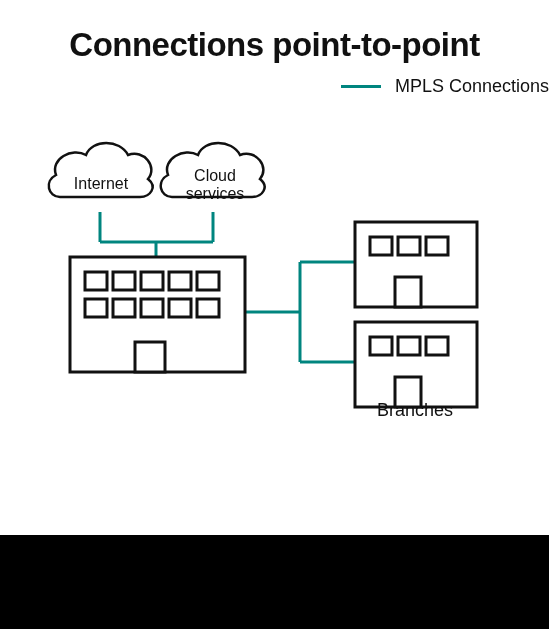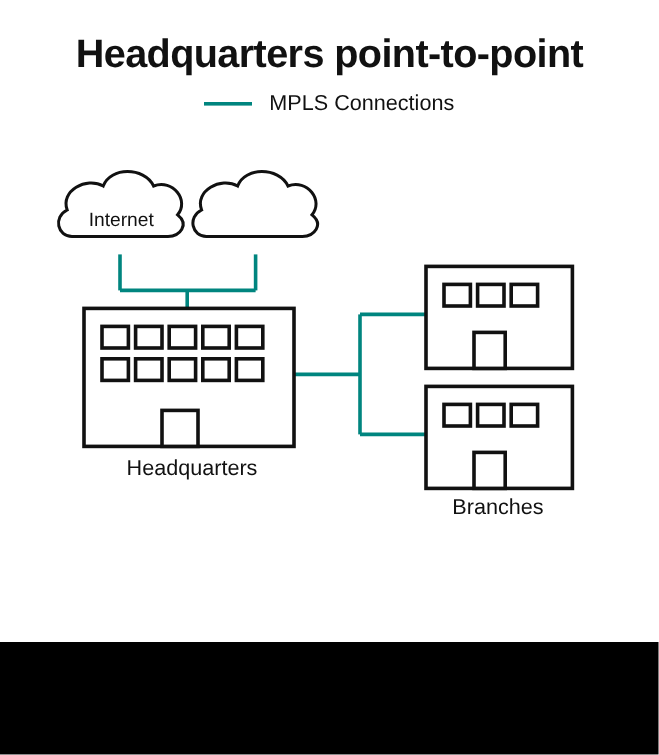--- a/index.html
+++ b/index.html
@@ -20,21 +20,21 @@
     text-align: center;
     font-weight: 700;
     font-size: 33px;
     line-height: 1.15;
     letter-spacing: -0.5px;
     padding: 26px 20px 6px 20px;
   }
   .legend {
     display: flex;
     align-items: center;
-    justify-content: center;
+    justify-content: flex-end;
     gap: 14px;
     margin-top: 6px;
     font-size: 18px;
   }
   .legend-swatch {
     width: 40px;
     height: 0;
     border-top: 3px solid #00857f;
     display: inline-block;
   }
@@ -63,21 +63,21 @@
     height: 94px;
     background: #000;
   }
 </style>
 </head>
 <body>
 
 <div class="page">
 
   <div class="title">
-    <span>Headquarters point-to-point</span><br>
+    <span>Connections point-to-point</span><br>
   </div>
 
   <div class="legend">
     <span class="legend-swatch"></span>
     <span>MPLS Connections</span>
   </div>
 
   <div class="diagram">
 
     <svg width="549" height="360">
@@ -178,22 +178,25 @@
         <rect x="355" y="225" width="122" height="85"></rect>
         <rect x="370" y="240" width="22" height="18"></rect>
         <rect x="398" y="240" width="22" height="18"></rect>
         <rect x="426" y="240" width="22" height="18"></rect>
         <rect x="395" y="280" width="26" height="30"></rect>
       </g>
     </svg>
 
     <div class="node-label" style="left:66px; top:78px; width:70px;">Internet</div>
 
-
-    <div class="node-label" style="left:85px; top:284px; width:150px; font-size:18px;">Headquarters</div>
-
-    <div class="node-label" style="left:360px; top:316px; width:110px; font-size:18px;">Branches</div>
+    <div class="node-label" style="left:180px; top:70px; width:70px;">
+      <span>Cloud</span><br>
+      <span>services</span>
+    </div>
+
+
+    <div class="node-label" style="left:360px; top:304px; width:110px; font-size:18px;">Branches</div>
 
   </div>
 
   <div class="bottom-bar"></div>
 
 </div>
 
 </body></html>

